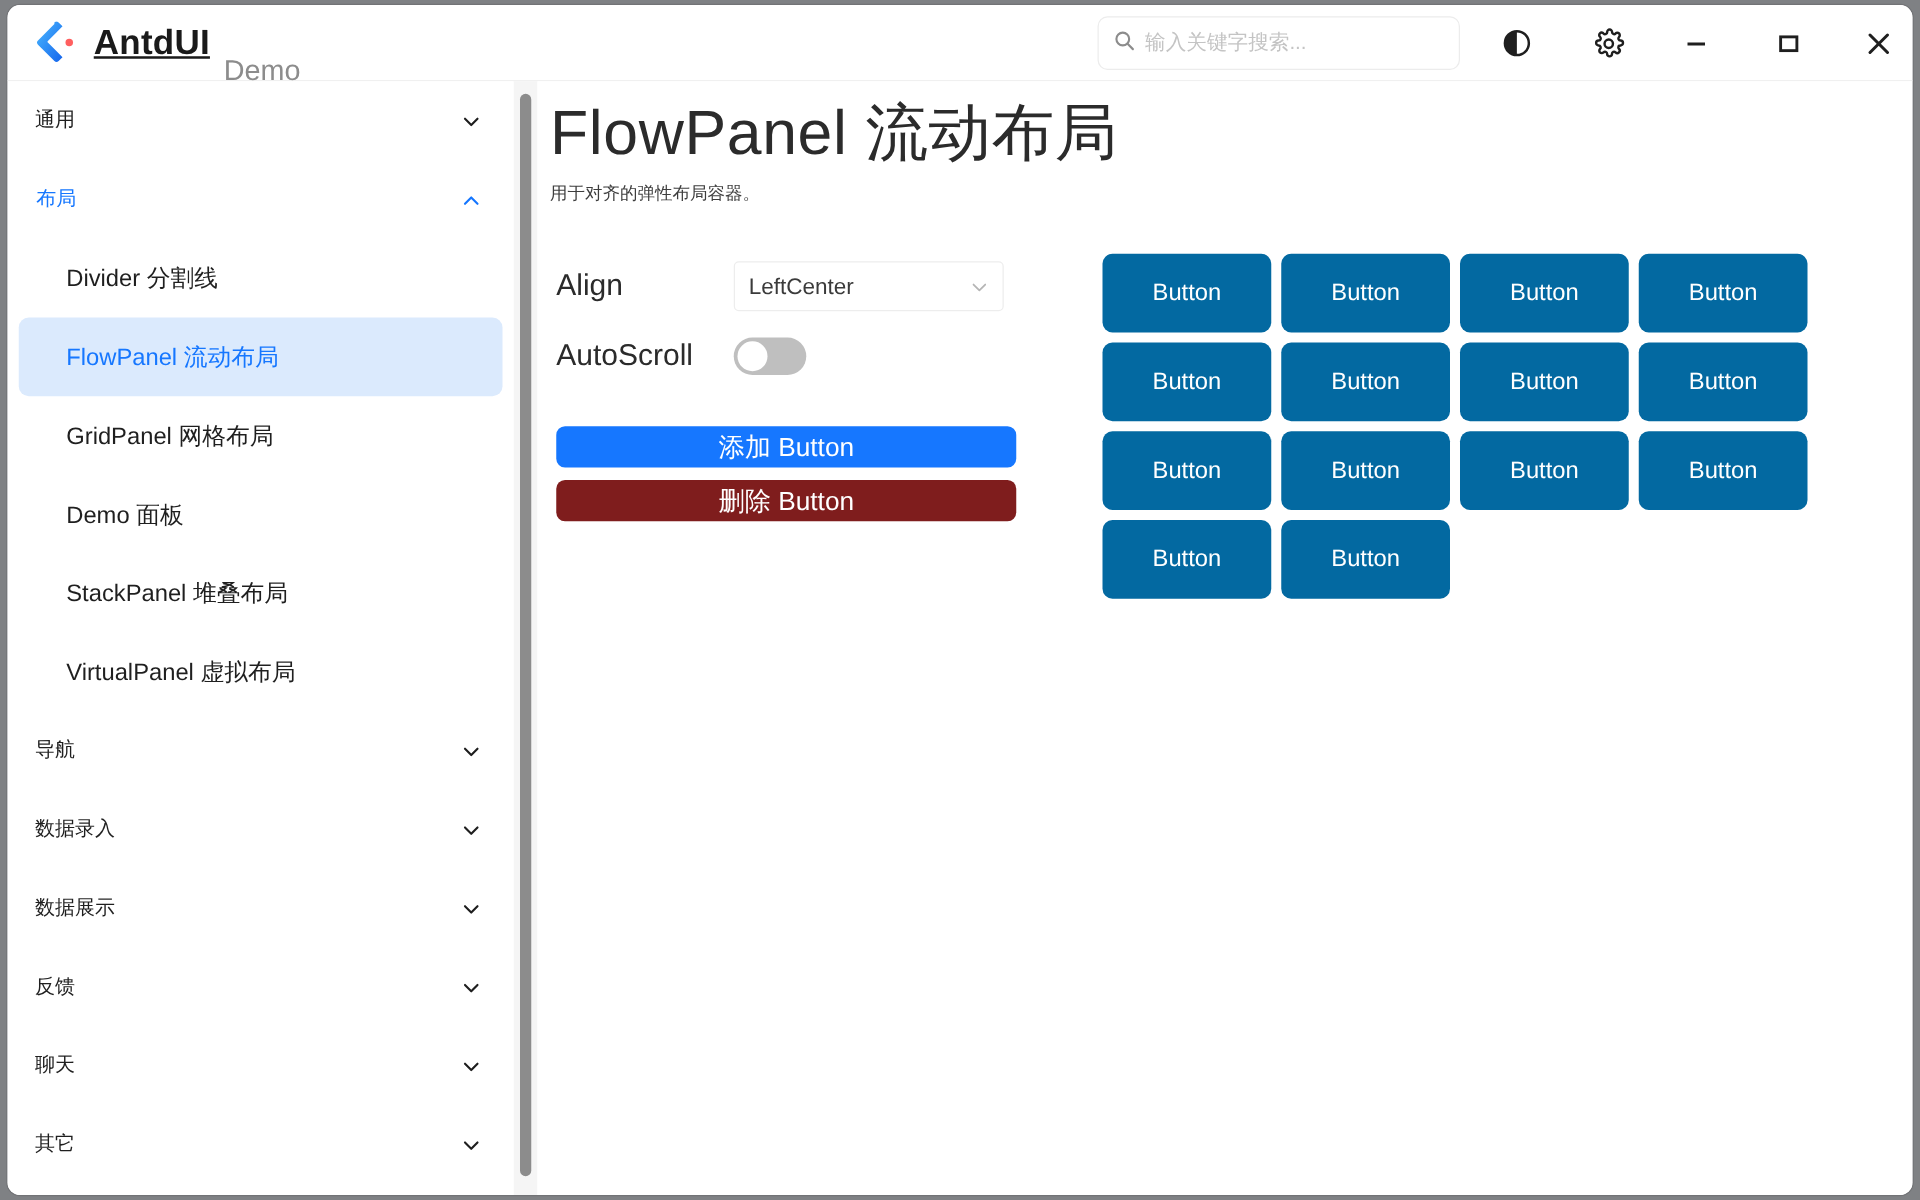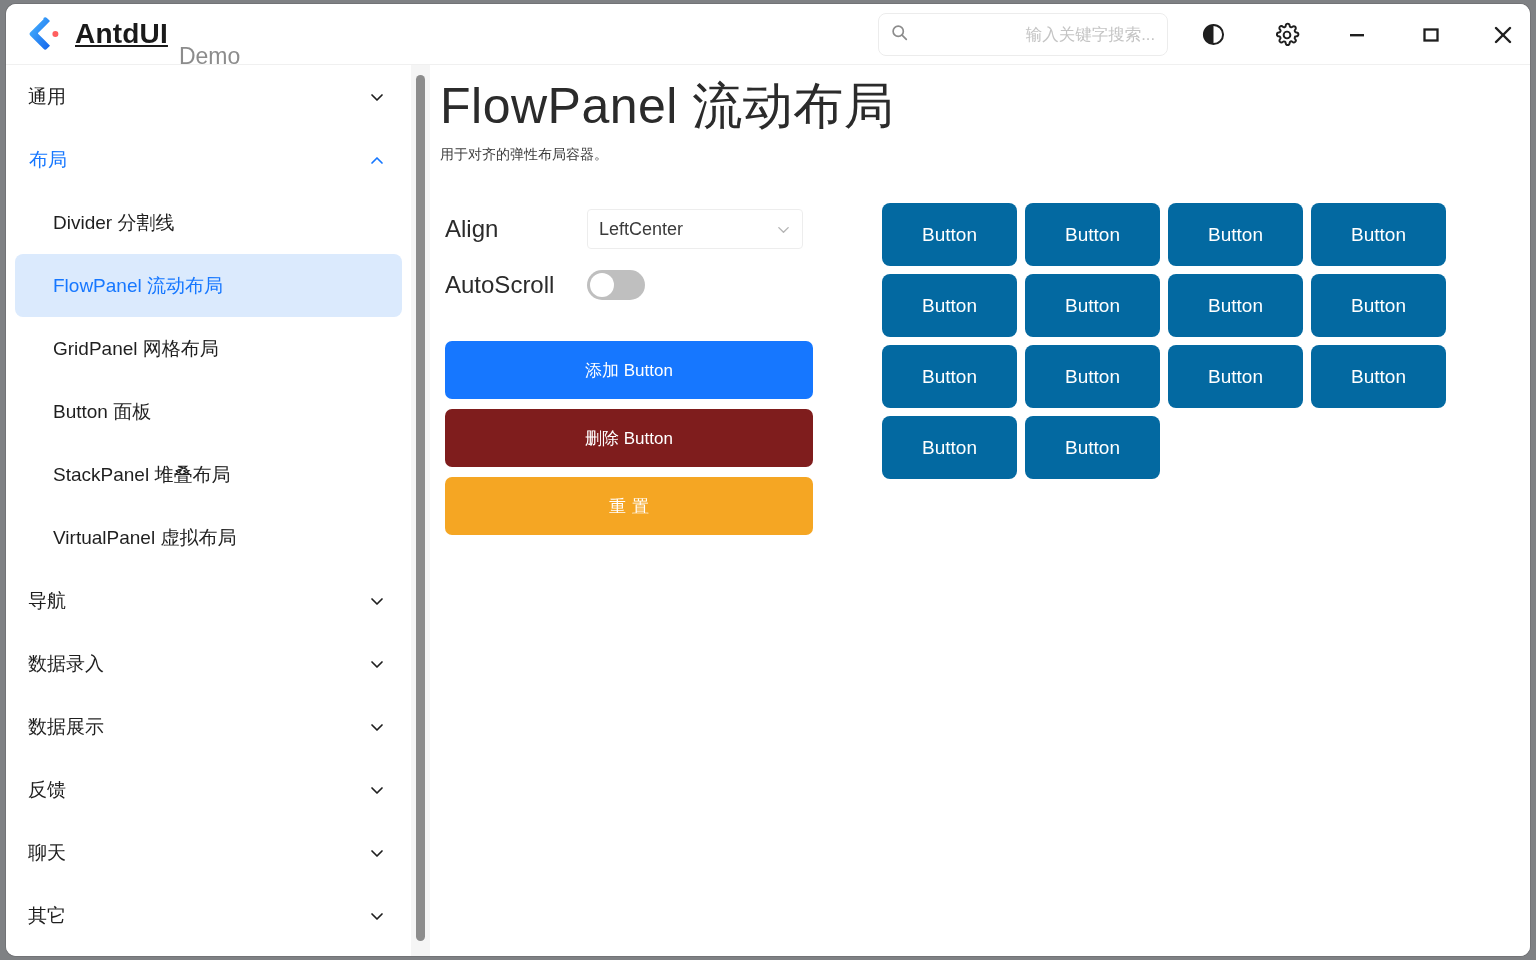--- a/index.html
+++ b/index.html
@@ -77,21 +77,20 @@
   }
   #search-input {
     border: none;
     outline: none;
     background: transparent;
     font-family: inherit;
     font-size: 16.5px;
     color: #a16207;
     width: 100%;
     height: 100%;
-    text-align: right;
   }
   #search-input::placeholder { color: #c4c4c4; }
 
   .win-btn {
     position: absolute;
     top: 0;
     height: 61px;
     width: 58px;
     display: flex;
     align-items: center;
@@ -122,21 +121,21 @@
     background: #ffffff;
     overflow: hidden;
   }
 
   .nav-group-header {
     height: 63px;
     display: flex;
     align-items: center;
     padding: 0 26px 0 22px;
     cursor: pointer;
-    font-size: 19px;
+    font-size: 16px;
     color: #1f1f1f;
   }
   .nav-group-header.open { color: #1677ff; padding-left: 23px; }
   .nav-group-header .label { flex: 1; }
 
   .chev { width: 16px; height: 16px; flex: none; }
 
   .nav-item {
     height: 63px;
     display: flex;
@@ -259,26 +258,26 @@
     position: absolute;
     top: 3px; left: 3px;
     width: 24px; height: 24px;
     border-radius: 50%;
     background: #ffffff;
   }
 
   .big-btn {
     display: block;
     width: 368px;
-    height: 58px;
+    height: 33px;
     border: none;
     border-radius: 7px;
     color: #ffffff;
     font-family: inherit;
-    font-size: 17px;
+    font-size: 21px;
     cursor: pointer;
     margin-top: 10px;
   }
   #btn-add   { background: #1677ff; margin-top: 28px; }
   #btn-del   { background: #7f1d1d; }
   #btn-reset { background: #f5a623; letter-spacing: 6px; text-indent: 6px; }
 
   
   #flow-area {
     flex: 1;
@@ -392,21 +391,21 @@
       <div class="nav-item">
         <span>Divider 分割线</span>
       </div>
       <div class="nav-item selected">
         <span>FlowPanel 流动布局</span>
       </div>
       <div class="nav-item">
         <span>GridPanel 网格布局</span>
       </div>
       <div class="nav-item">
-        <span>Button 面板</span>
+        <span>Demo 面板</span>
       </div>
       <div class="nav-item">
         <span>StackPanel 堆叠布局</span>
       </div>
       <div class="nav-item">
         <span>VirtualPanel 虚拟布局</span>
       </div>
 
       <div class="nav-group-header">
         <span class="label">导航</span>
@@ -472,21 +471,20 @@
 
           <div class="ctl-row">
             <span class="ctl-label">AutoScroll</span>
             <div class="switch">
               <div class="knob"></div>
             </div>
           </div>
 
           <button class="big-btn" id="btn-add">添加 Button</button>
           <button class="big-btn" id="btn-del">删除 Button</button>
-          <button class="big-btn" id="btn-reset">重置</button>
         </div>
 
         <div id="flow-area">
           <button class="flow-btn">Button</button>
           <button class="flow-btn">Button</button>
           <button class="flow-btn">Button</button>
           <button class="flow-btn">Button</button>
           <button class="flow-btn">Button</button>
           <button class="flow-btn">Button</button>
           <button class="flow-btn">Button</button>

